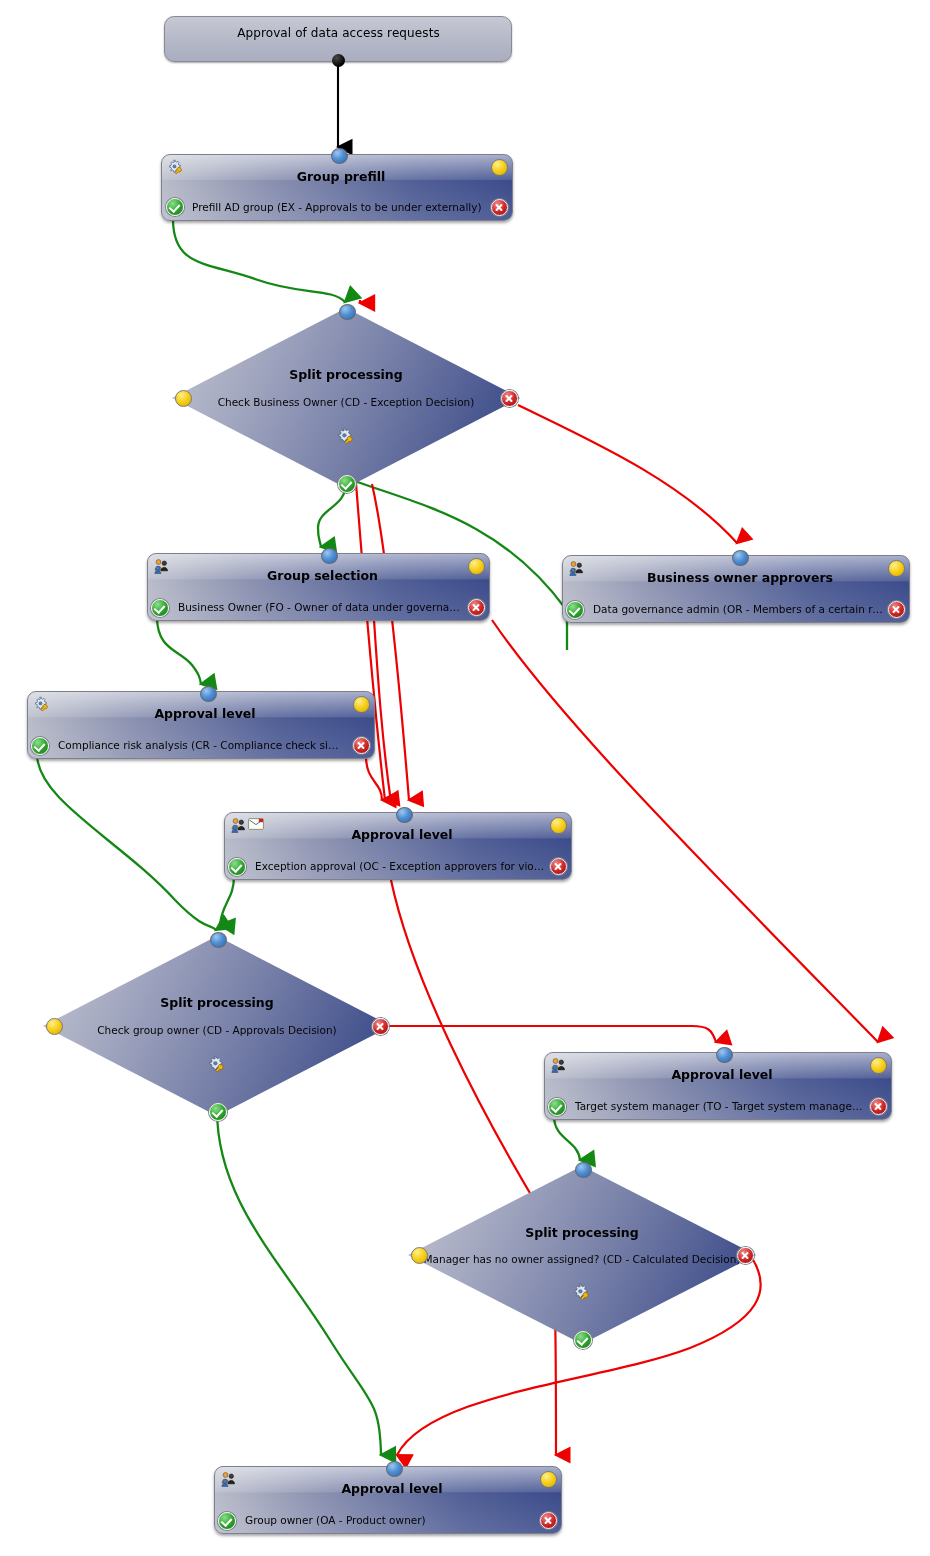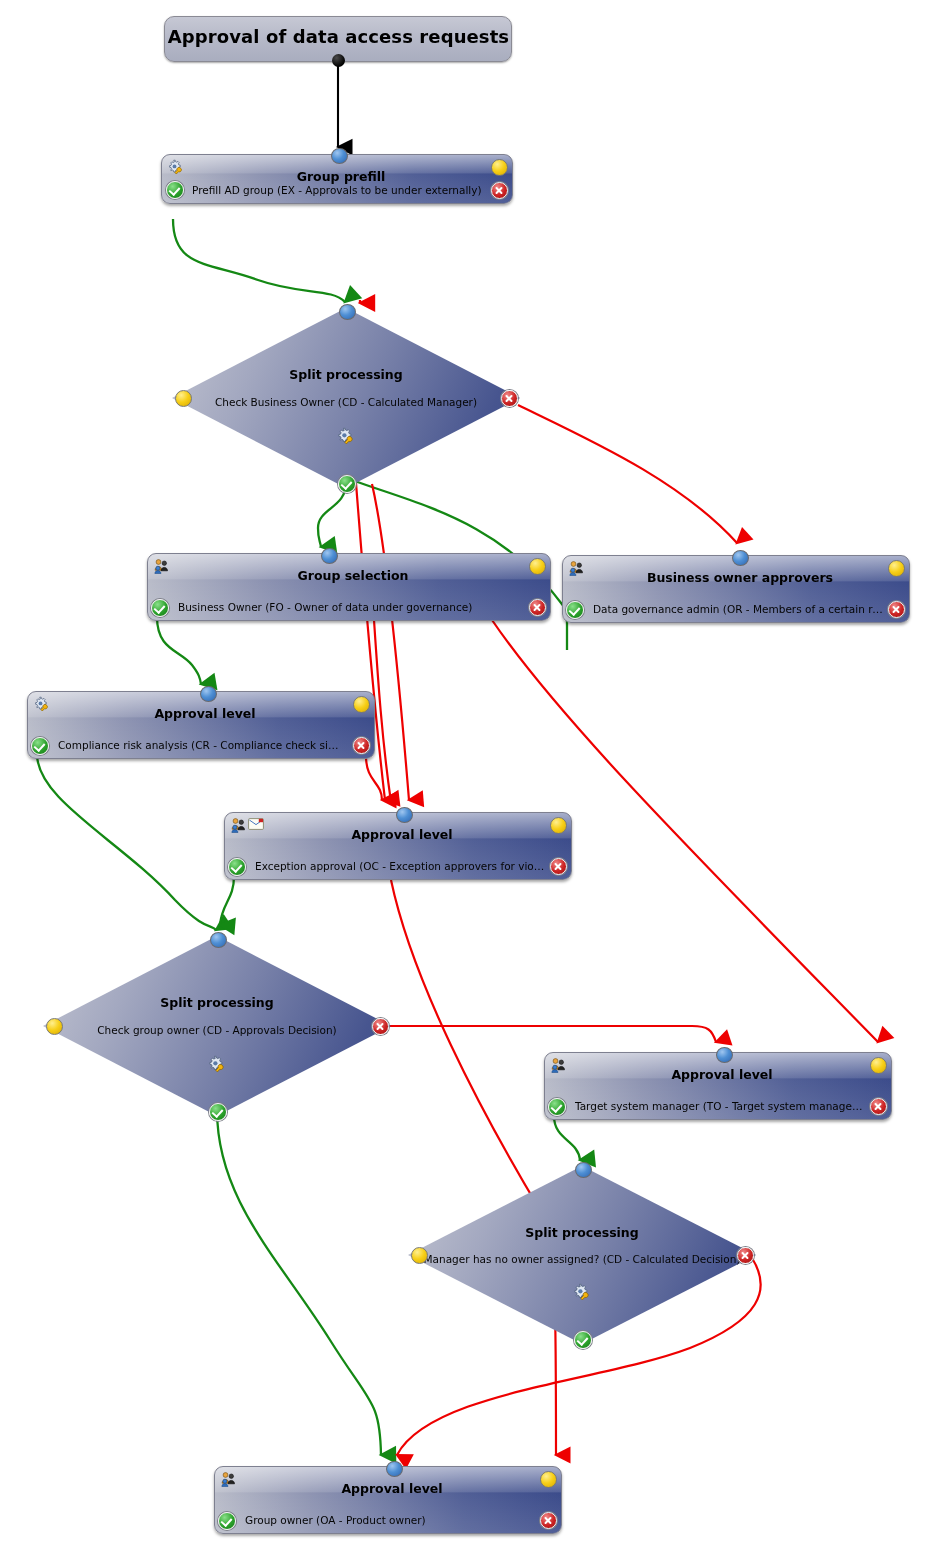--- a/index.html
+++ b/index.html
@@ -10,21 +10,21 @@
   .start-node{
     position:absolute;
     border:1px solid #8a8a94;
     border-radius:10px;
     background:linear-gradient(to bottom,#c6c8d4 0%,#b7bac9 45%,#a9adbf 100%);
     box-shadow:0 1px 2px rgba(0,0,0,.35);
     box-sizing:border-box;
   }
   .start-node .title{
     position:absolute;left:1px;right:0;top:9px;
-    text-align:center;font-size:18px;font-weight:bold;color:#000;
+    text-align:center;font-size:12px;font-weight:normal;color:#000;
     letter-spacing:.1px;
   }
   .start-dot{
     position:absolute;width:13px;height:13px;border-radius:50%;
     background:radial-gradient(circle at 35% 30%,#4a4a4a,#000 70%);
     left:50%;margin-left:-6.5px;bottom:-6px;
   }
 
   
   .box{
@@ -174,21 +174,21 @@
     <path d="M554,1116 C554,1140 578,1140 580,1160" stroke="#148814" stroke-width="2.3" fill="none" marker-end="url(#arrGreen)"></path>
 
     <path d="M752,1258 C772,1290 760,1320 690,1348 C600,1382 430,1392 397,1455" stroke="#ee0000" stroke-width="2.2" fill="none" marker-end="url(#arrRed)"></path>
   </svg>
 
   <div class="start-node" style="left:164px;top:16px;width:348px;height:46px;">
     <div class="title">Approval of data access requests</div>
     <div class="start-dot"></div>
   </div>
 
-  <div class="box" style="left:161px;top:154px;width:352px;height:50px;">
+  <div class="box" style="left:161px;top:154px;width:352px;height:67px;">
     <span class="icon" style="left:5px;top:4px;">
       <svg viewBox="0 0 16 16">
           <g>
             <path d="M6.2 1.2l1.5 0 .3 1.4 1.2.6 1.3-.8 1.1 1.1-.8 1.3.6 1.2 1.4.3 0 1.5-1.4.3-.6 1.2.8 1.3-1.1 1.1-1.3-.8-1.2.6-.3 1.4-1.5 0-.3-1.4-1.2-.6-1.3.8L3.3 11l.8-1.3-.6-1.2L2.1 8.2l0-1.5 1.4-.3.6-1.2-.8-1.3 1.1-1.1 1.3.8 1.2-.6z" fill="#dfe7f2" stroke="#4a5c78" stroke-width=".7"></path>
             <circle cx="7" cy="7.4" r="1.9" fill="#5b7ba8"></circle>
             <path d="M12.4 8.6c-1.1-.5-2.3 0-2.8 1-.3.6-.2 1.2 0 1.7l-2.2 2.3 1.4 1.4 2.2-2.3c.5.2 1.1.3 1.7 0 1.1-.5 1.5-1.8 1-2.9z" fill="#f3b30e" stroke="#8a6400" stroke-width=".7"></path>
           </g>
         </svg>
     </span>
     <div class="title">Group prefill</div>
@@ -196,37 +196,37 @@
     <span class="port-blue port" style="left:169px;top:-7px;"></span>
     <span class="port-yellow port" style="right:4px;top:4px;"></span>
     <span class="port-green port" style="left:4px;bottom:4px;"></span>
     <span class="port-red port" style="right:4px;bottom:4px;"></span>
   </div>
 
   <div class="diamond" style="left:172px;top:308px;width:348px;height:180px;">
     <div class="dborder"></div>
     <div class="dshape"></div>
     <div class="title">Split processing</div>
-    <div class="subtitle">Check Business Owner (CD - Calculated Manager)</div>
+    <div class="subtitle">Check Business Owner (CD - Exception Decision)</div>
     <span class="gear-center icon" style="left:164px;top:119px;">
       <svg viewBox="0 0 16 16">
           <g>
             <path d="M6.2 1.2l1.5 0 .3 1.4 1.2.6 1.3-.8 1.1 1.1-.8 1.3.6 1.2 1.4.3 0 1.5-1.4.3-.6 1.2.8 1.3-1.1 1.1-1.3-.8-1.2.6-.3 1.4-1.5 0-.3-1.4-1.2-.6-1.3.8L3.3 11l.8-1.3-.6-1.2L2.1 8.2l0-1.5 1.4-.3.6-1.2-.8-1.3 1.1-1.1 1.3.8 1.2-.6z" fill="#dfe7f2" stroke="#4a5c78" stroke-width=".7"></path>
             <circle cx="7" cy="7.4" r="1.9" fill="#5b7ba8"></circle>
             <path d="M12.4 8.6c-1.1-.5-2.3 0-2.8 1-.3.6-.2 1.2 0 1.7l-2.2 2.3 1.4 1.4 2.2-2.3c.5.2 1.1.3 1.7 0 1.1-.5 1.5-1.8 1-2.9z" fill="#f3b30e" stroke="#8a6400" stroke-width=".7"></path>
           </g>
         </svg>
     </span>
     <span class="port-blue port" style="left:167px;top:-4px;"></span>
     <span class="port-yellow port" style="left:3px;top:82px;"></span>
     <span class="port-red port" style="right:2px;top:82px;"></span>
     <span class="port-green port" style="left:166px;bottom:-5px;"></span>
   </div>
 
-  <div class="box" style="left:147px;top:553px;width:404px;height:68px;">
+  <div class="box" style="left:147px;top:553px;width:343px;height:68px;">
     <span class="icon" style="left:5px;top:4px;">
       <svg viewBox="0 0 16 16">
           <g>
             <circle cx="5" cy="4" r="2.4" fill="#e8a33d" stroke="#6b4a10" stroke-width=".6"></circle>
             <path d="M1.6 12.2c0-2.3 1.5-3.7 3.4-3.7s3.4 1.4 3.4 3.7z" fill="#c8841f" stroke="#6b4a10" stroke-width=".6"></path>
             <circle cx="10.8" cy="5.2" r="2.2" fill="#3c3c3c" stroke="#1a1a1a" stroke-width=".6"></circle>
             <path d="M7.6 12.8c0-2.1 1.4-3.4 3.2-3.4s3.2 1.3 3.2 3.4z" fill="#222" stroke="#000" stroke-width=".6"></path>
             <circle cx="4.4" cy="10.2" r="2" fill="#3b7fd4" stroke="#1b4a85" stroke-width=".6"></circle>
             <path d="M1.4 15.6c0-1.9 1.3-3 3-3s3 1.1 3 3z" fill="#2e6cbb" stroke="#1b4a85" stroke-width=".6"></path>
           </g>

